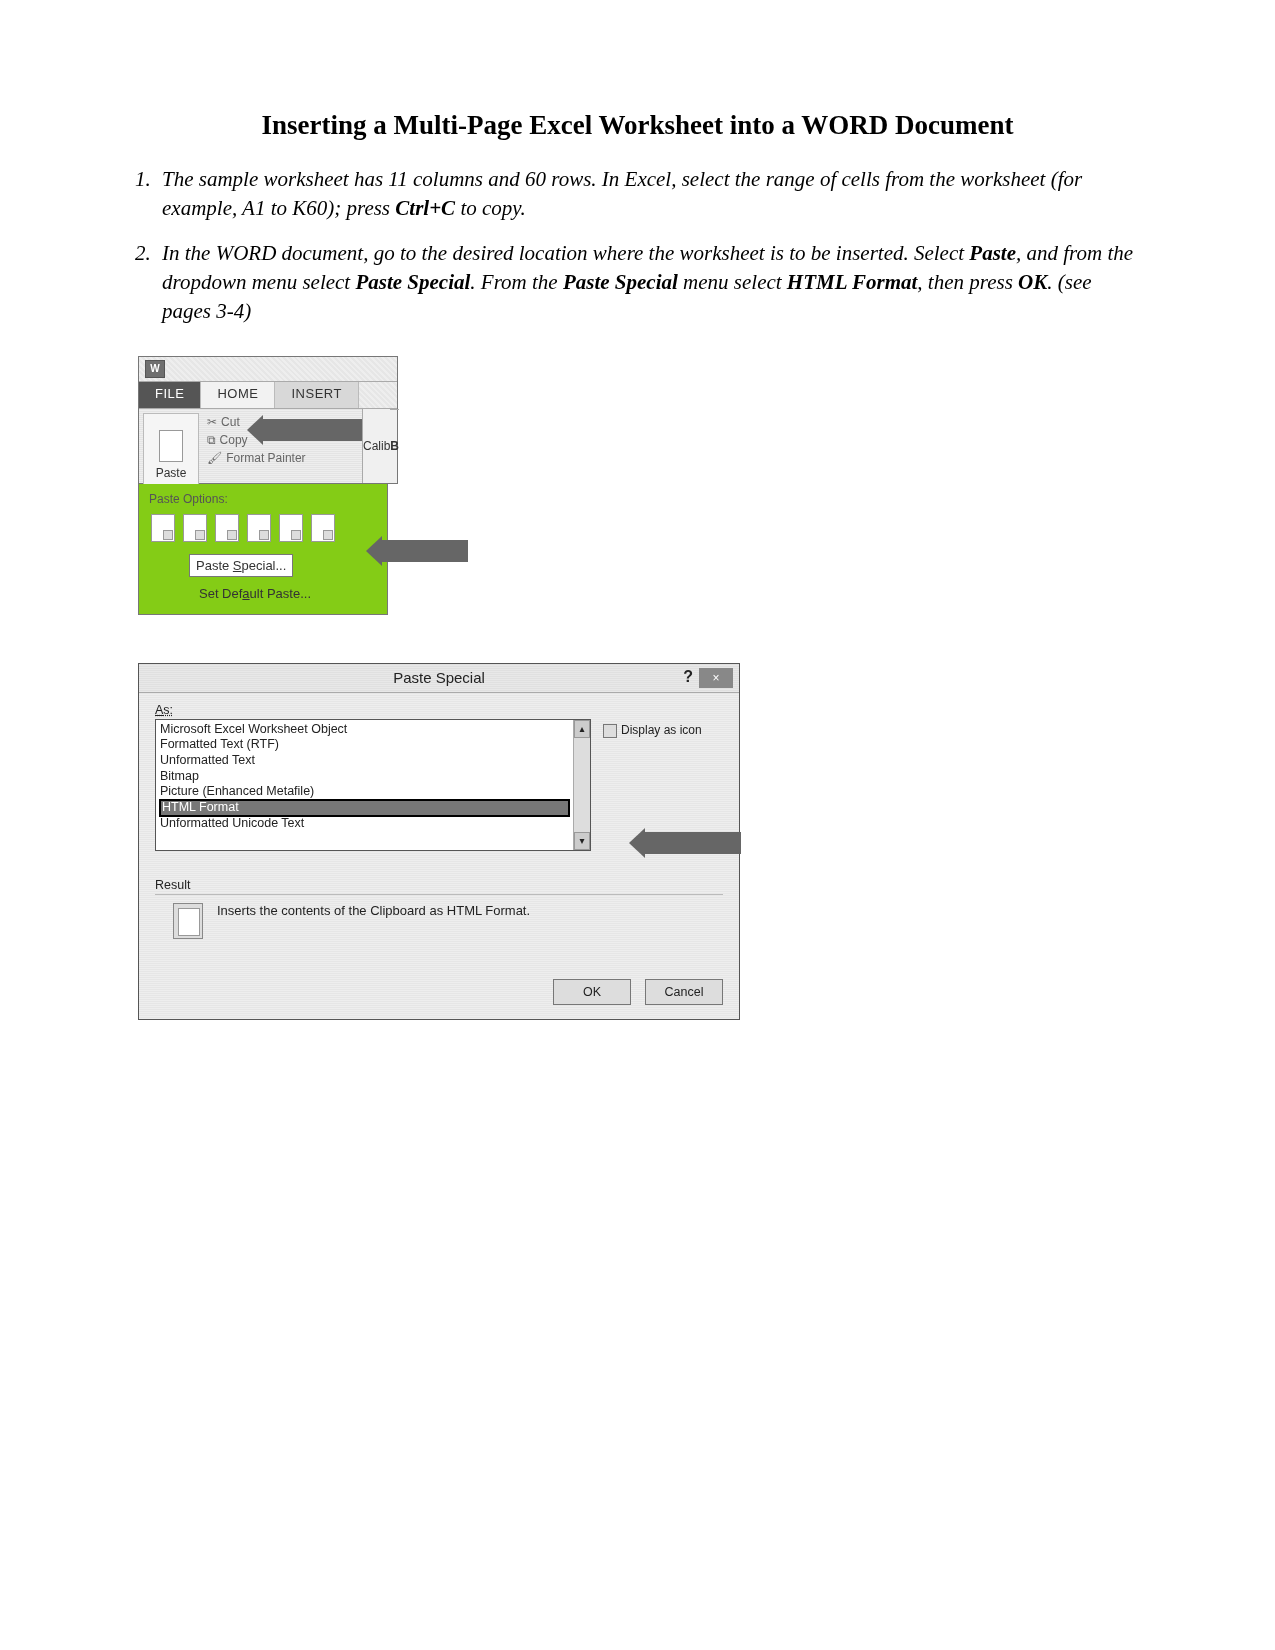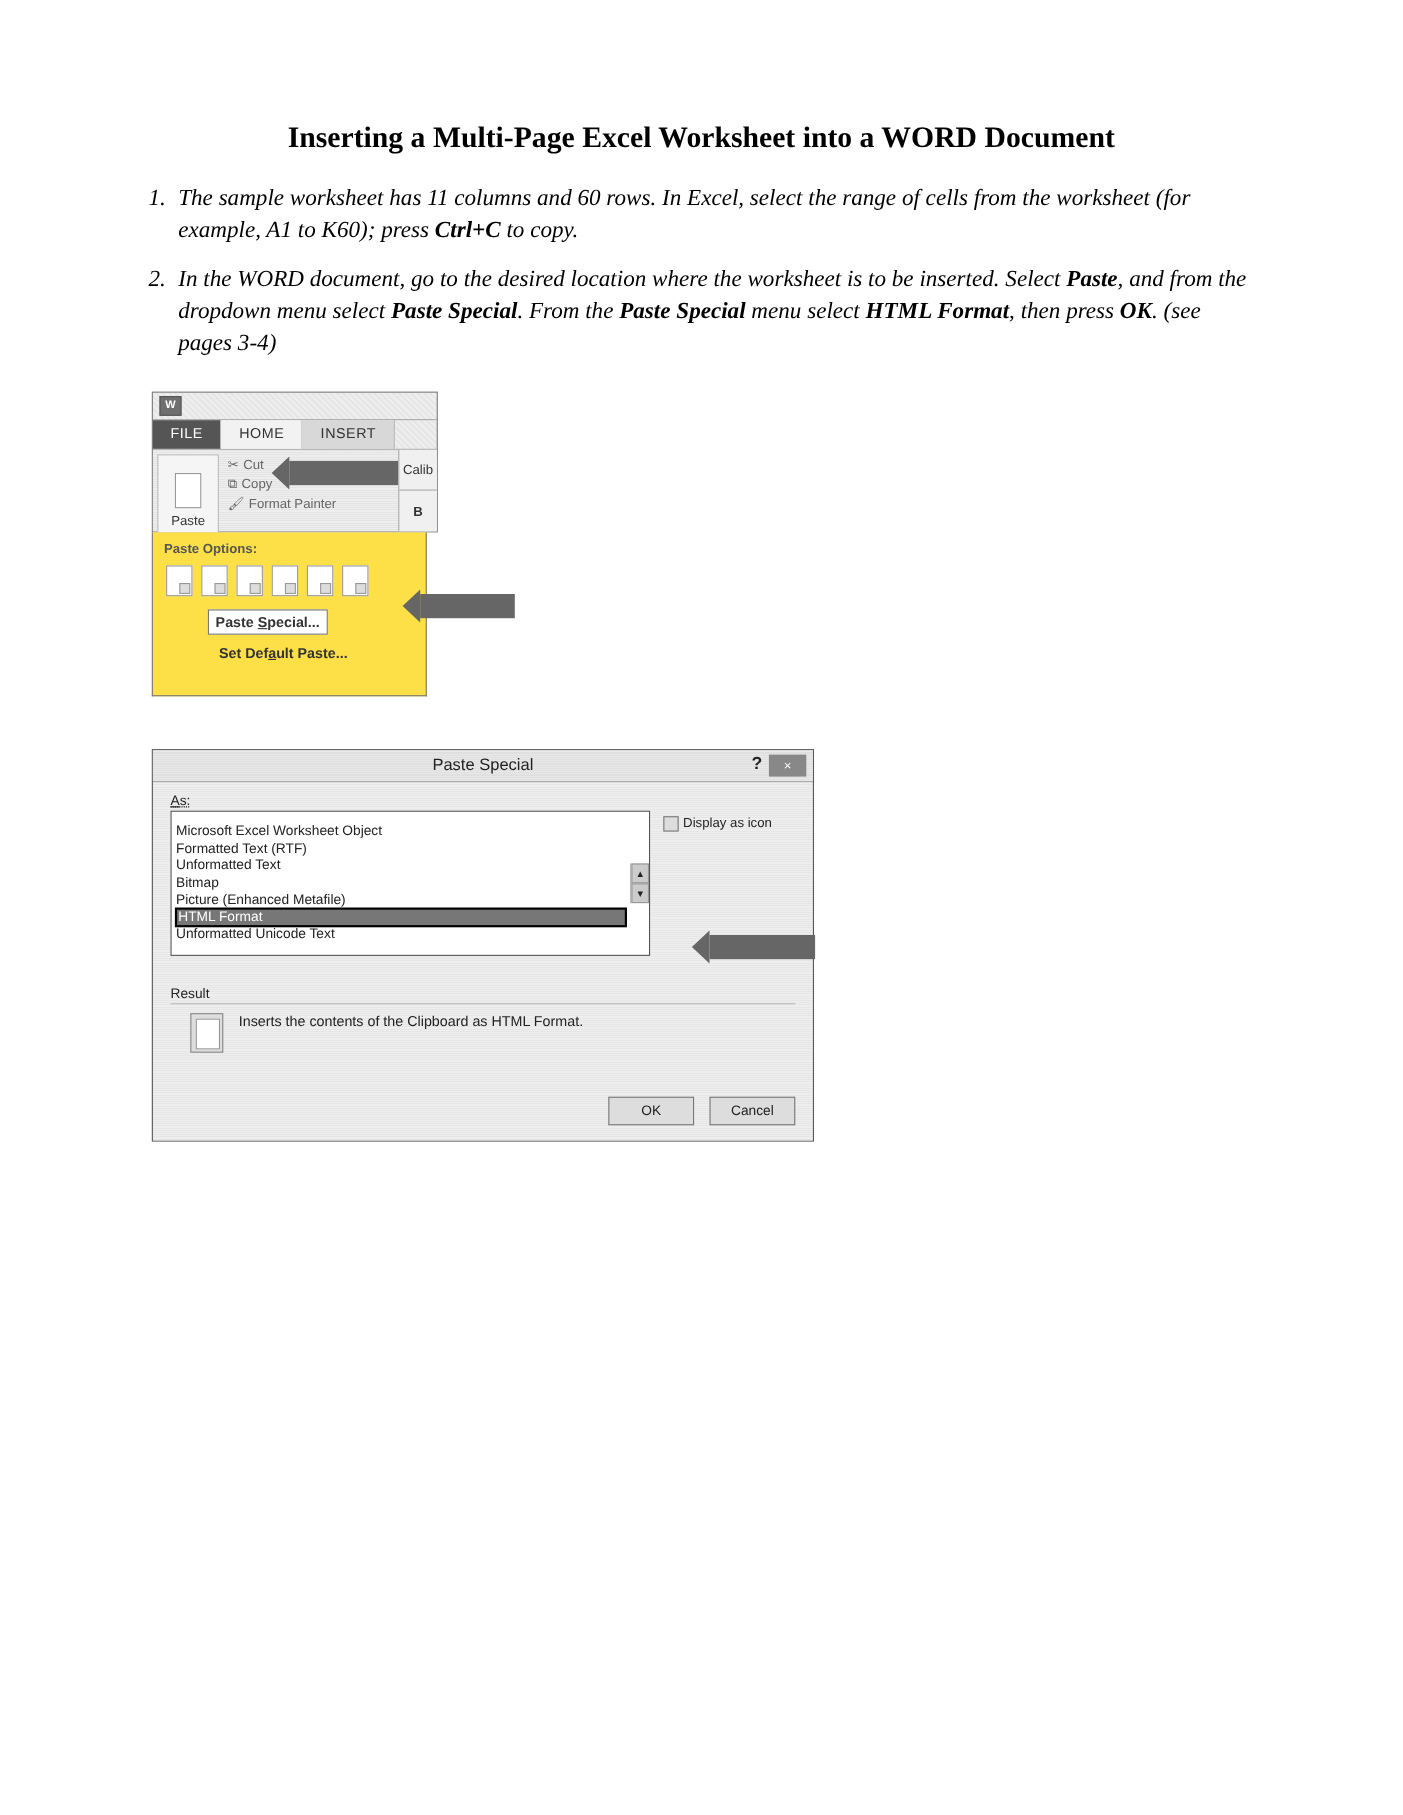--- a/index.html
+++ b/index.html
@@ -113,35 +113,34 @@
   .arrow-left::before {
     content:'';
     position:absolute; left:-16px; top:-4px;
     border-right: 16px solid #666;
     border-top: 15px solid transparent;
     border-bottom: 15px solid transparent;
   }
   .font-box {
     position:absolute; right:0; top:0; width:34px; height:74px;
     border-left:1px solid #aaa; background:#f0f0f0;
-    display:flex;flex-direction:column;
+    display:flex;flex-direction:row;
   }
   .font-box .t { flex:1; display:flex;align-items:center;justify-content:center;font-size:12px;}
   .font-box .b { flex:1; display:flex;align-items:center;justify-content:center;font-size:12px;font-weight:bold; border-top:1px solid #aaa;}
 
   
   .paste-dd {
     border:1px solid #777;
     border-top:none;
-    background:#fde047;
+    background:#84cc16;
     width: 232px;
     margin-left: 0;
-    padding: 6px 8px 28px 8px;
+    padding: 6px 8px 10px 8px;
     position:relative;
-    font-weight:bold;
   }
   .paste-dd .hdr { font-size:12px; color:#555; margin: 2px 0 8px 2px;}
   .paste-dd .icons-row {
     display:flex; gap:8px; margin: 4px 0 12px 4px;
   }
   .po-icon {
     width:22px;height:26px;border:1px solid #999;background:#fff;
     position:relative;
   }
   .po-icon::after{content:'';position:absolute;right:1px;bottom:1px;width:8px;height:8px;background:#ddd;border:1px solid #999;}
@@ -201,21 +200,20 @@
   .radio-dot {
     width:12px;height:12px;border:1px solid #555;border-radius:50%;
     display:inline-flex;align-items:center;justify-content:center;
   }
   .radio-dot.sel::after{content:'';width:6px;height:6px;border-radius:50%;background:#333;}
   .as-col { flex:1; }
   .as-col .as-lbl{ font-size:12.5px; margin-bottom:2px; text-decoration:underline; text-decoration-style:dotted;}
   .list-box {
     border:1px solid #555; background:#fff; height:130px; position:relative;
     display:flex;
-    align-items:center;
   }
   .list-items { flex:1; padding:2px 4px; font-size:12.5px; overflow:hidden;}
   .list-items div { line-height:1.25; white-space:nowrap;}
   .list-items .sel-item {
     background:#777;color:#fff;
     outline:2px solid #000; outline-offset:-1px;
     padding-left:2px;
   }
   .list-scroll {
     width:16px;background:#ddd;border-left:1px solid #aaa;

